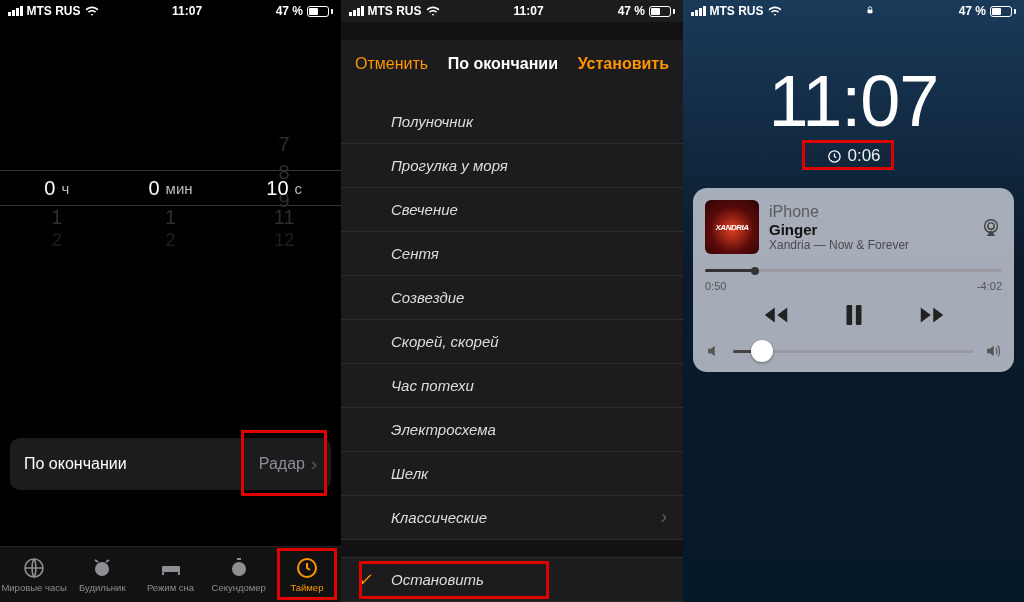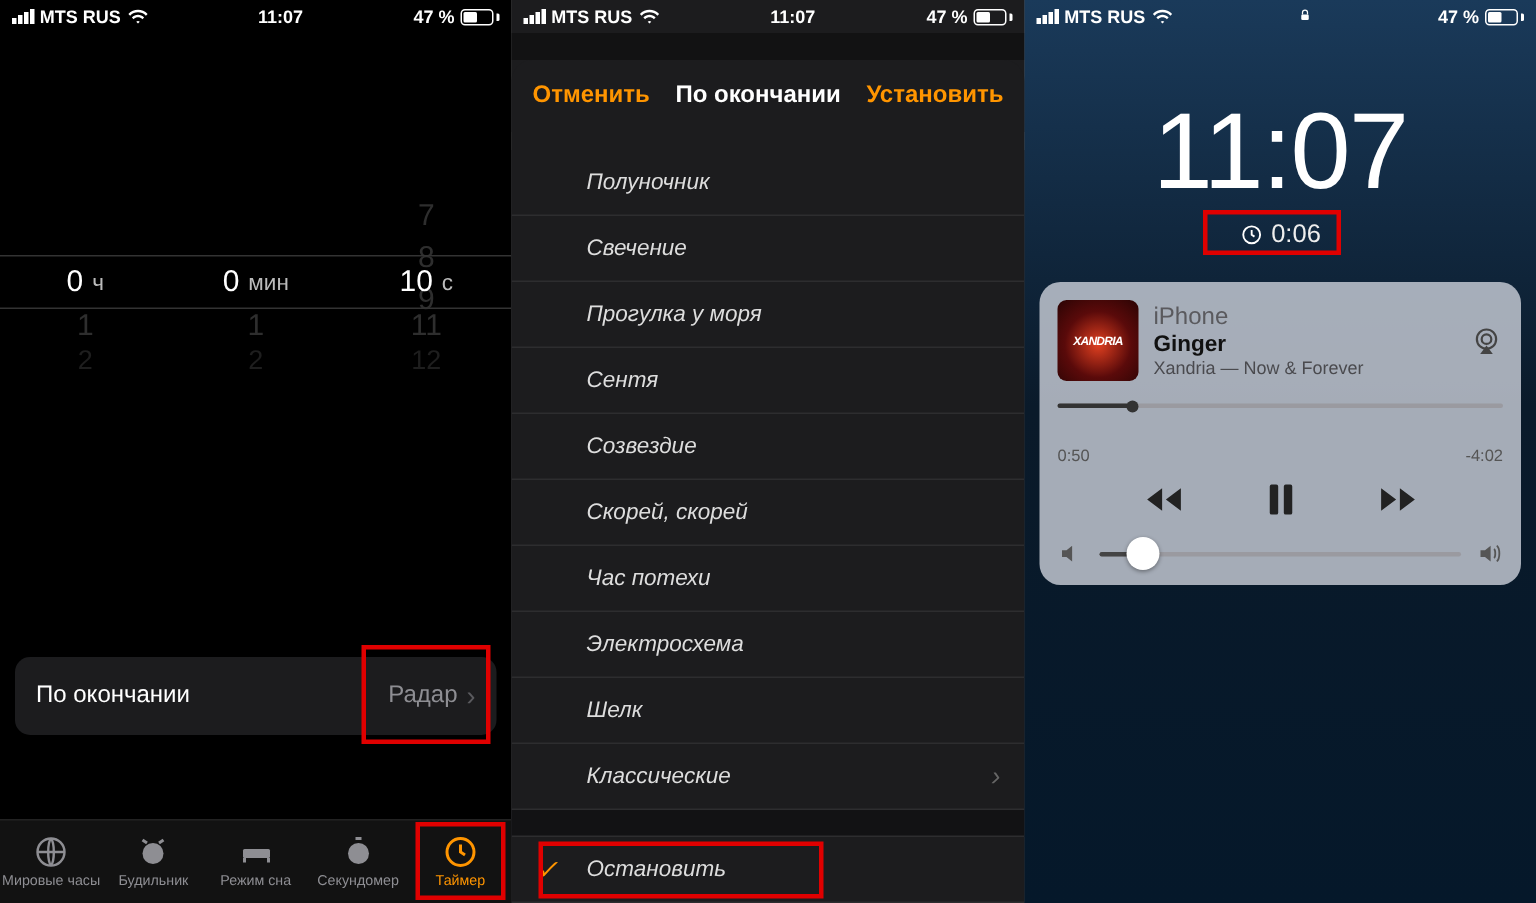--- a/index.html
+++ b/index.html
@@ -41,21 +41,21 @@
   .chev { margin-left:6px; color:#5a5a5e; font-size:18px; }
 
   .tabbar { position:absolute; left:0; right:0; bottom:0; height:56px; background:#121212; border-top:1px solid #222; display:flex; }
   .tab { flex:1; display:flex; flex-direction:column; align-items:center; justify-content:center; gap:2px; color:#8e8e93; font-size:9.5px; }
   .tab.active { color:#ff9500; }
   .tab svg { width:24px; height:24px; }
 
   
   .p2 { width:342px; background:#1c1c1e; color:#fff; }
   .sheet-head { position:absolute; top:40px; left:0; right:0; height:48px; display:flex; align-items:center; justify-content:space-between; padding:0 14px; border-top-left-radius:14px; border-top-right-radius:14px; background:#1c1c1e; }
-  .sheet-head .cancel { color:#ff9500; font-size:16px;font-weight:bold; }
+  .sheet-head .cancel { color:#ff9500; font-size:16px; }
   .sheet-head .title { color:#fff; font-size:16px; font-weight:600; }
   .sheet-head .set { color:#ff9500; font-size:16px; font-weight:600; }
   .sounds { position:absolute; top:100px; left:0; right:0; bottom:0; background:#1c1c1e; overflow:hidden;font-style:italic; }
   .sound-item { height:44px; display:flex; align-items:center; padding-left:50px; color:#ddd; font-size:15px; border-bottom:1px solid #2d2d2f; position:relative; }
   .sound-item .disc { color:#666; position:absolute; right:16px; font-size:18px; }
   .gap { height:18px; background:#121214; border-bottom:1px solid #2d2d2f; }
   .check { position:absolute; left:16px; color:#ff9500; font-size:18px; }
   .dim-bg { position:absolute; top:22px; left:0; right:0; height:18px; background:#000; opacity:.35; }
 
   
@@ -69,21 +69,21 @@
   .cover { width:54px; height:54px; border-radius:6px; background:radial-gradient(circle at 50% 55%, #e04020 0%, #5a0a0a 55%, #2a0404 100%); display:flex; align-items:center; justify-content:center; color:#fff; font-size:8px; font-weight:800; font-style:italic; letter-spacing:-.5px; }
   .mp-meta { flex:1; min-width:0; }
   .mp-meta .src { font-size:16px; color:#5a5a5e; }
   .mp-meta .ttl { font-size:15px; font-weight:700; color:#111; }
   .mp-meta .alb { font-size:12px; color:#4a4a4e; white-space:nowrap; overflow:hidden; text-overflow:clip; }
   .airplay { width:22px; height:22px; color:#444; }
   .scrub { margin-top:10px; position:relative; height:14px; }
   .scrub-track { position:absolute; left:0; right:0; top:5px; height:3px; background:#9a9aa0; border-radius:2px; }
   .scrub-fill  { position:absolute; left:0; top:5px; height:3px; background:#333; border-radius:2px; width:17%; }
   .scrub-knob  { position:absolute; top:2.5px; width:8px; height:8px; background:#333; border-radius:50%; left:calc(17% - 4px); }
-  .scrub-t { display:flex; justify-content:space-between; font-size:11px; color:#555; margin-top:20px; }
+  .scrub-t { display:flex; justify-content:space-between; font-size:11px; color:#555; margin-top:2px; }
   .ctrls { display:flex; align-items:center; justify-content:center; gap:48px; margin-top:8px; color:#222; }
   .ctrls svg { width:30px; height:30px; }
   .vol { display:flex; align-items:center; gap:10px; margin-top:12px; }
   .vol svg { width:18px; height:18px; color:#555; }
   .vol-track { flex:1; height:3px; background:#9a9aa0; border-radius:2px; position:relative; }
   .vol-fill { position:absolute; left:0; top:0; bottom:0; width:12%; background:#444; border-radius:2px; }
   .vol-knob { position:absolute; top:-10px; left:calc(12% - 11px); width:22px; height:22px; border-radius:50%; background:#fff; box-shadow:0 1px 3px rgba(0,0,0,.4); }
 </style>
 </head>
 <body>
@@ -232,24 +232,24 @@
     <span class="cancel">Отменить</span>
     <span class="title">По окончании</span>
     <span class="set">Установить</span>
   </div>
 
   <div class="sounds">
     <div class="sound-item">
         <span>Полуночник</span>
       </div>
     <div class="sound-item">
+        <span>Прогулка у моря</span>
+      </div>
+    <div class="sound-item">
         <span>Свечение</span>
-      </div>
-    <div class="sound-item">
-        <span>Прогулка у моря</span>
       </div>
     <div class="sound-item">
         <span>Сентя</span>
       </div>
     <div class="sound-item">
         <span>Созвездие</span>
       </div>
     <div class="sound-item">
         <span>Скорей, скорей</span>
       </div>

